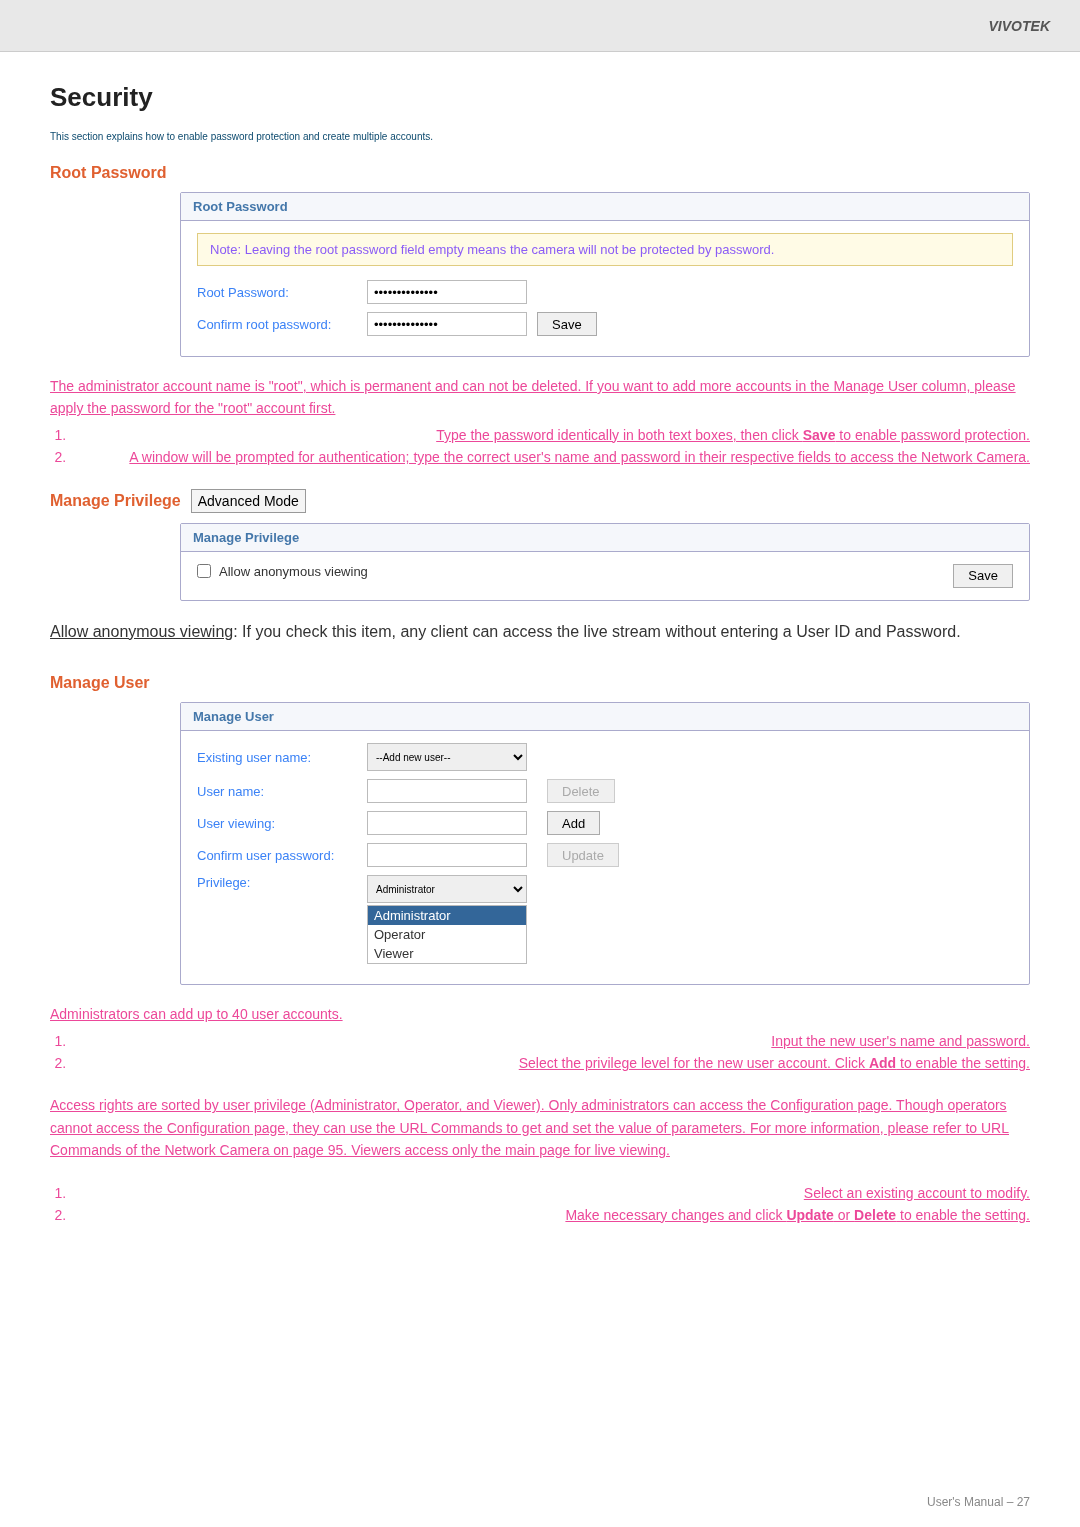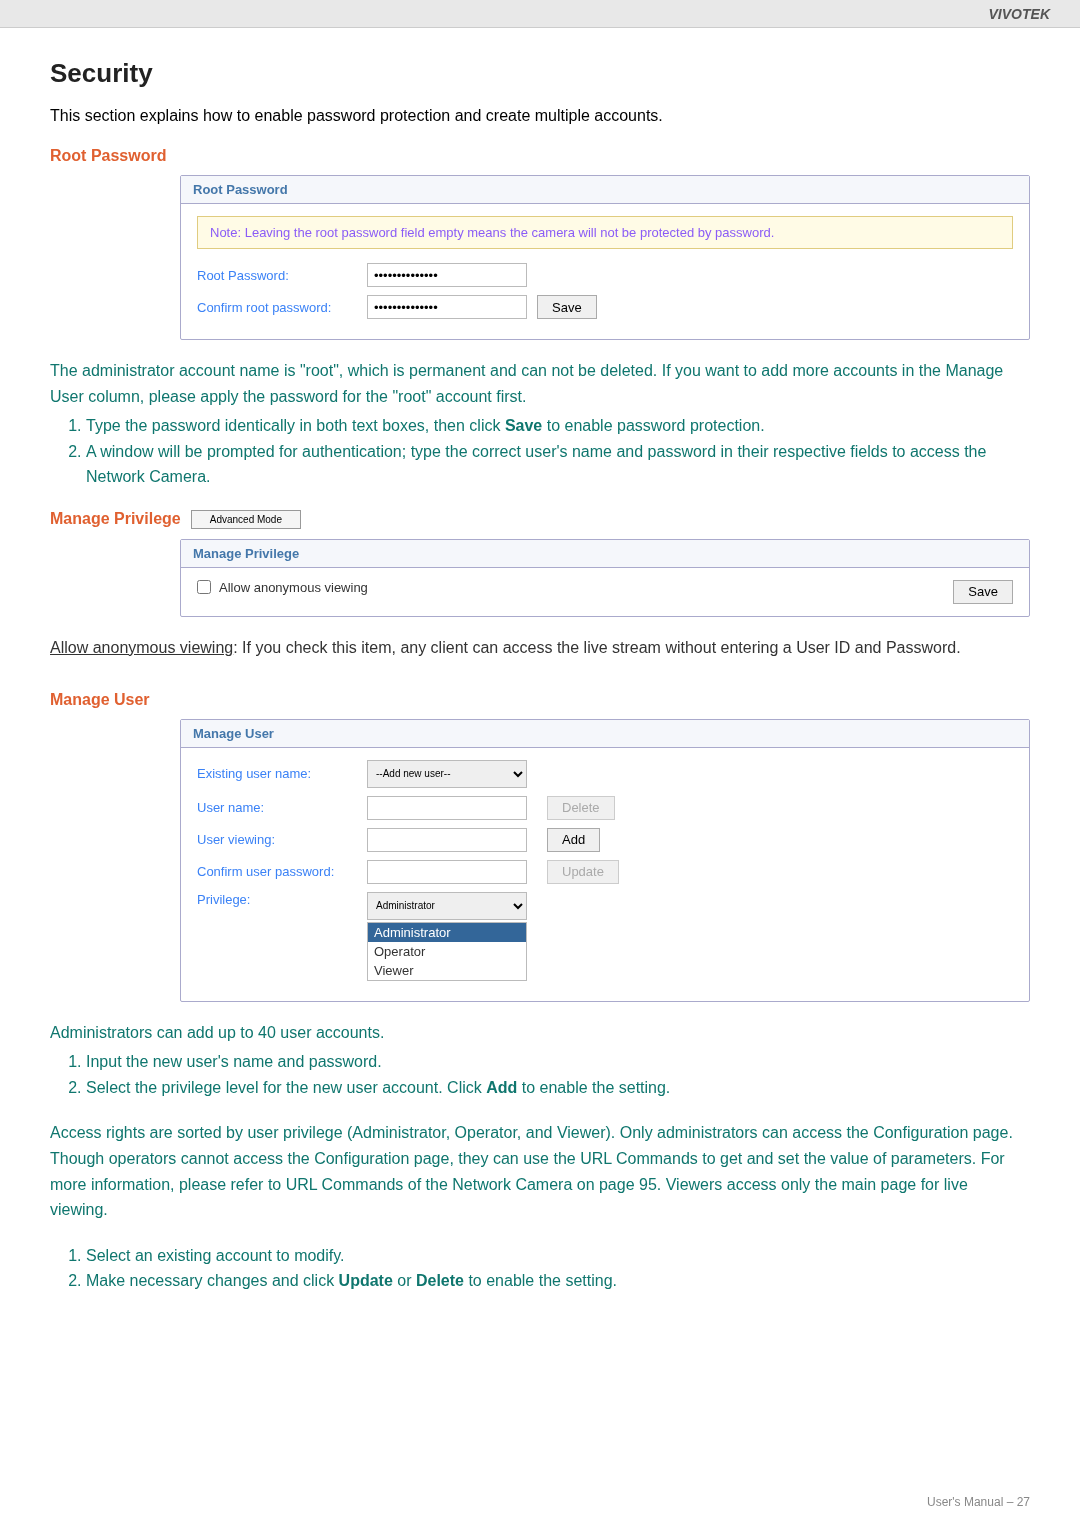--- a/index.html
+++ b/index.html
@@ -6,21 +6,21 @@
     body {
       font-family: Arial, sans-serif;
       font-size: 14px;
       color: #333;
       background: #fff;
       width: 1080px;
       min-height: 1527px;
       position: relative;
     }
     .top-bar {
-      height: 28px;
+      height: 52px;
       background: #e8e8e8;
       border-bottom: 1px solid #ccc;
       display: flex;
       align-items: center;
       justify-content: flex-end;
       padding-right: 30px;
     }
     .top-bar-brand {
       font-style: italic;
       font-weight: bold;
@@ -30,22 +30,22 @@
     .main-content {
       padding: 30px 50px 40px 50px;
     }
     h1.page-title {
       font-size: 26px;
       font-weight: bold;
       color: #222;
       margin-bottom: 18px;
     }
     .intro-text {
-      font-size: 16px;
-      color: #000000;
+      font-size: 10px;
+      color: #0c4a6e;
       margin-bottom: 22px;
     }
     h2.section-title {
       font-size: 16px;
       font-weight: bold;
       color: #e06030;
       margin-bottom: 10px;
     }
     .panel {
       border: 1px solid #aac;
@@ -94,40 +94,42 @@
     .btn {
       border: 1px solid #aaa;
       background: #f0f0f0;
       padding: 3px 14px;
       font-size: 13px;
       cursor: pointer;
       margin-left: 10px;
       height: 24px;
     }
     .description-block {
-      font-size: 16px;
-      color: #0f766e;
+      font-size: 14px;
+      color: #ec4899;
       margin-bottom: 20px;
       line-height: 1.6;
+      text-decoration: underline;
     }
     .description-block ol {
-      margin-left: 36px;
+      margin-left: 20px;
       margin-top: 4px;
+      text-align: right;
     }
     .manage-privilege-header {
       display: flex;
       align-items: center;
       margin-bottom: 10px;
       gap: 10px;
     }
     .advanced-mode-btn {
       border: 1px solid #999;
       background: #f5f5f5;
-      padding: 3px 18px;
-      font-size: 10px;
+      padding: 3px 6px;
+      font-size: 14px;
       cursor: pointer;
     }
     .checkbox-row {
       display: flex;
       align-items: center;
       gap: 8px;
       margin-bottom: 4px;
     }
     .checkbox-row input[type=checkbox] {
       width: 14px;

